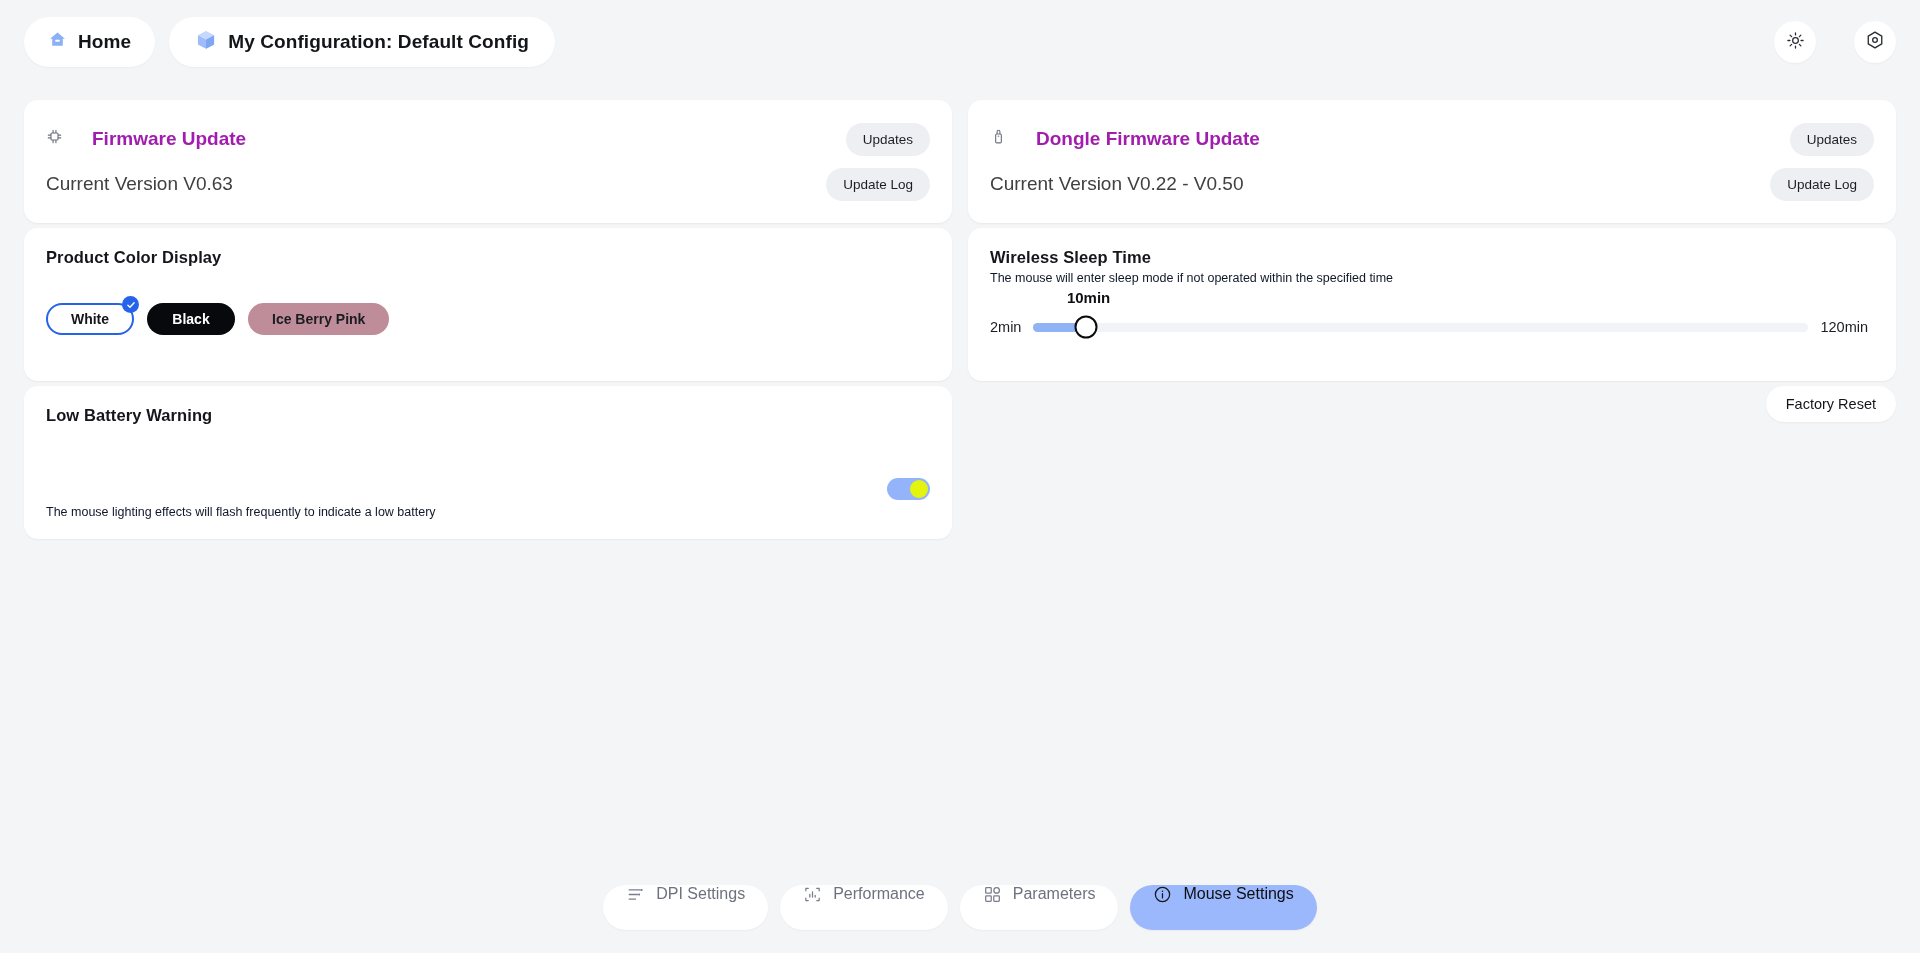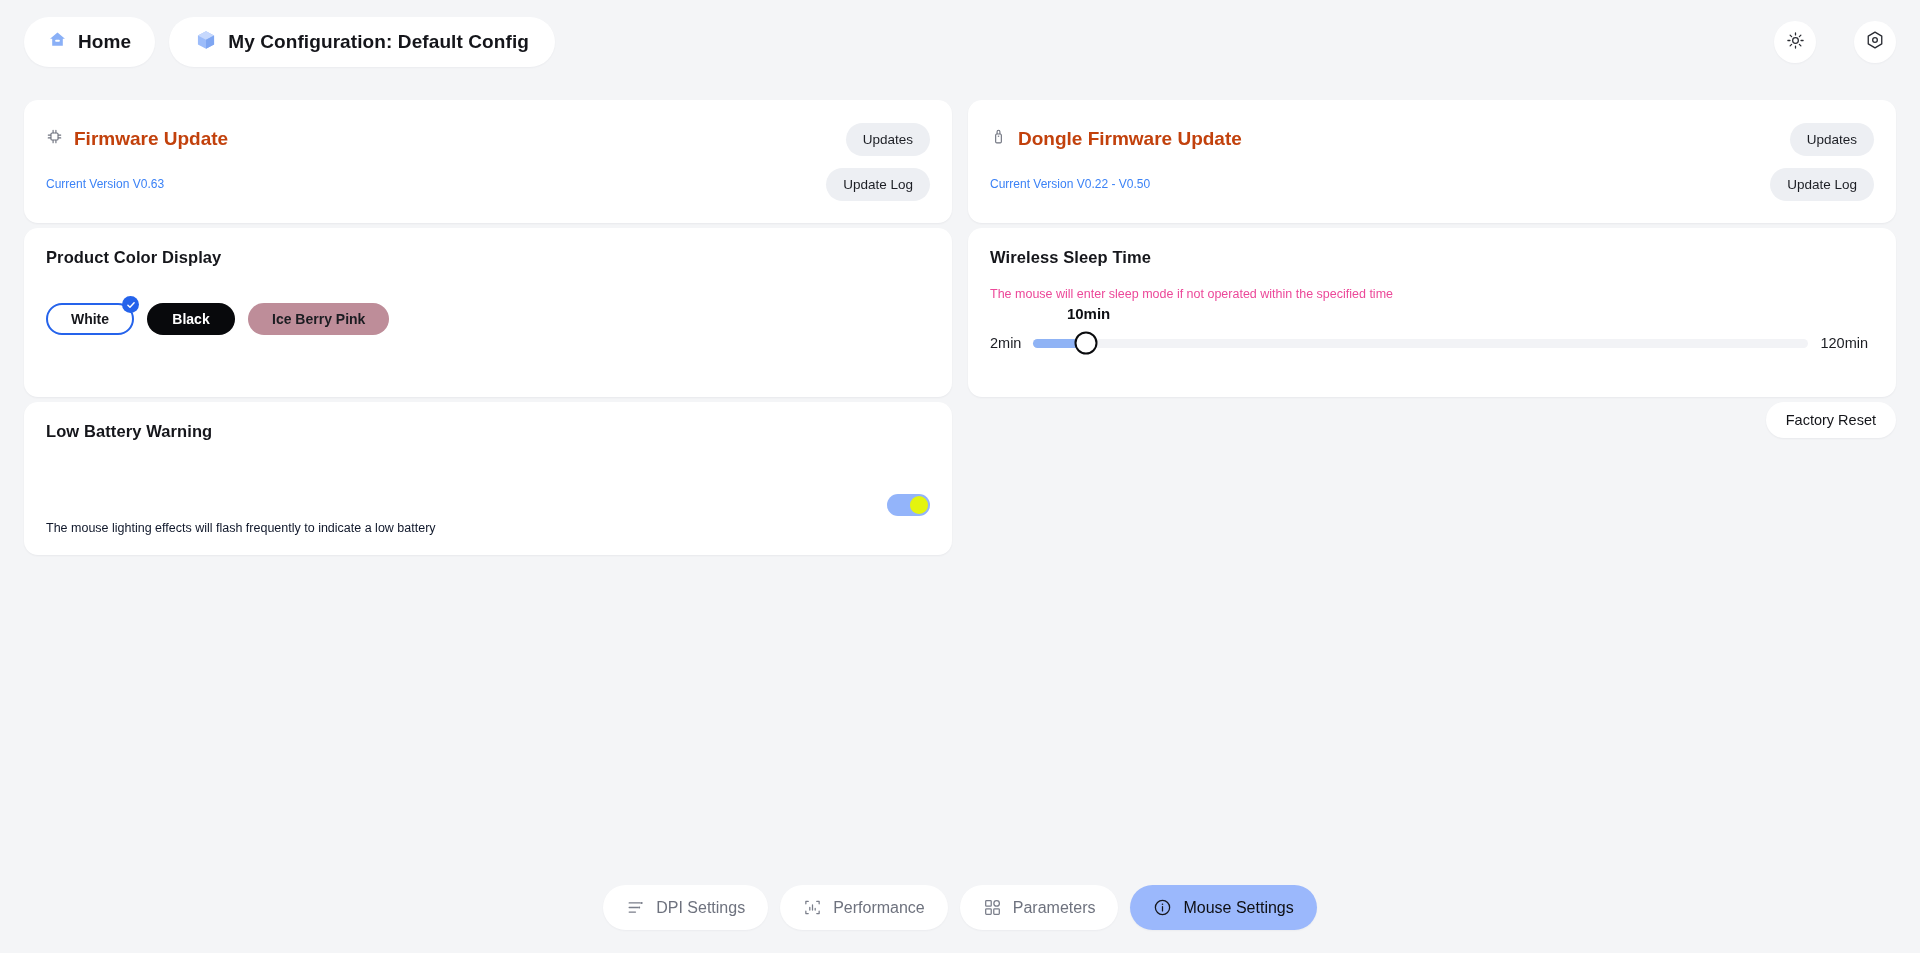--- a/index.html
+++ b/index.html
@@ -85,35 +85,35 @@
   
   .fw-head {
     display: flex;
     align-items: center;
     justify-content: space-between;
     min-height: 38px;
   }
   .fw-title {
     display: flex;
     align-items: center;
-    gap: 11px;
+    gap: 29px;
     font-size: 19px;
     font-weight: 600;
-    color: #c2410c;
+    color: #a21caf;
   }
   .fw-sub {
     display: flex;
     align-items: center;
     justify-content: space-between;
     min-height: 38px;
     margin-top: 7px;
   }
   .fw-version {
-    font-size: 12px;
-    color: #3b82f6;
+    font-size: 19px;
+    color: #404040;
   }
 
   .pill-btn {
     background: #EDEFF3;
     border: none;
     border-radius: 999px;
     height: 33px;
     padding: 0 17px;
     font-family: inherit;
     font-size: 13.5px;
@@ -137,22 +137,22 @@
 
   
   .sec-title {
     font-size: 16.5px;
     font-weight: 600;
     color: #15161B;
     letter-spacing: .1px;
   }
   .sec-desc {
     font-size: 12.5px;
-    color: #ec4899;
-    margin-top: 20px;
+    color: #0f172a;
+    margin-top: 4px;
   }
 
   
   .chips {
     display: flex;
     gap: 13px;
     margin-top: 36px;
     align-items: center;
   }
   .chip {
@@ -287,21 +287,20 @@
     position: absolute;
     left: 0;
     right: 0;
     bottom: 23px;
     display: flex;
     justify-content: center;
     gap: 12px;
   }
   .navbtn {
     display: flex;
-    align-items: center;
     gap: 11px;
     height: 45px;
     padding: 0 23px;
     border-radius: 999px;
     background: #FFFFFF;
     border: none;
     font-family: inherit;
     font-size: 16px;
     color: #6E727E;
     cursor: pointer;

